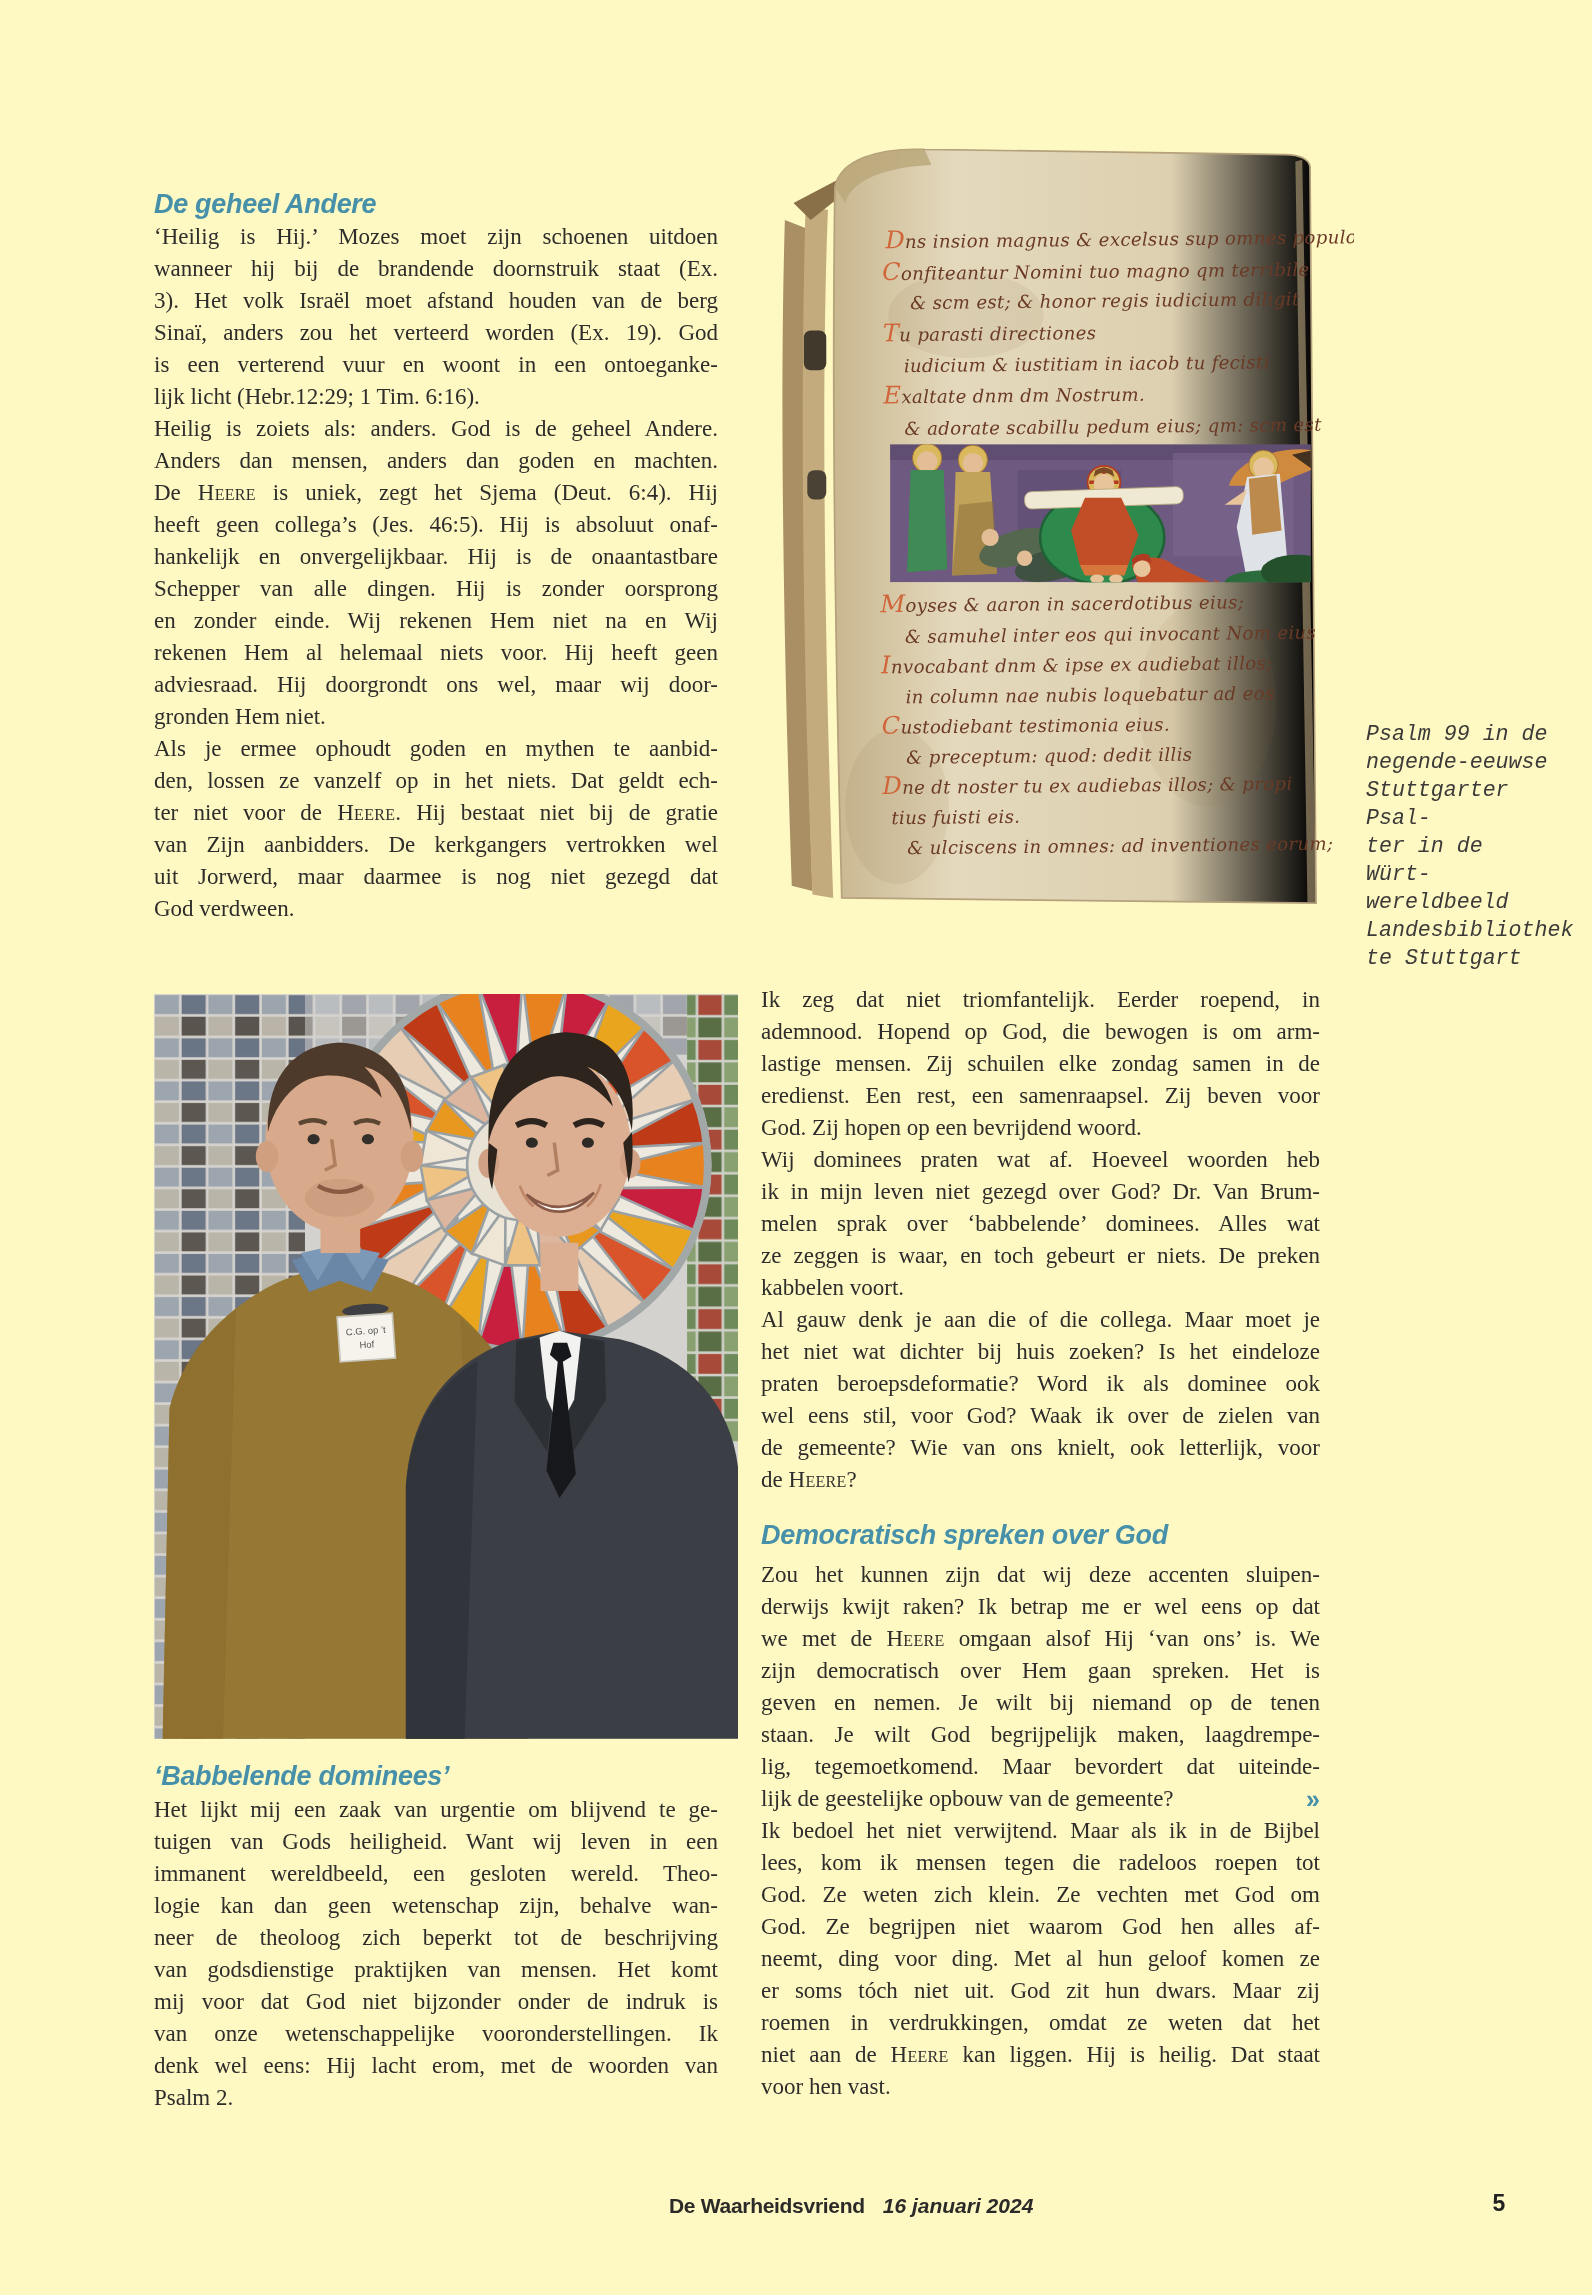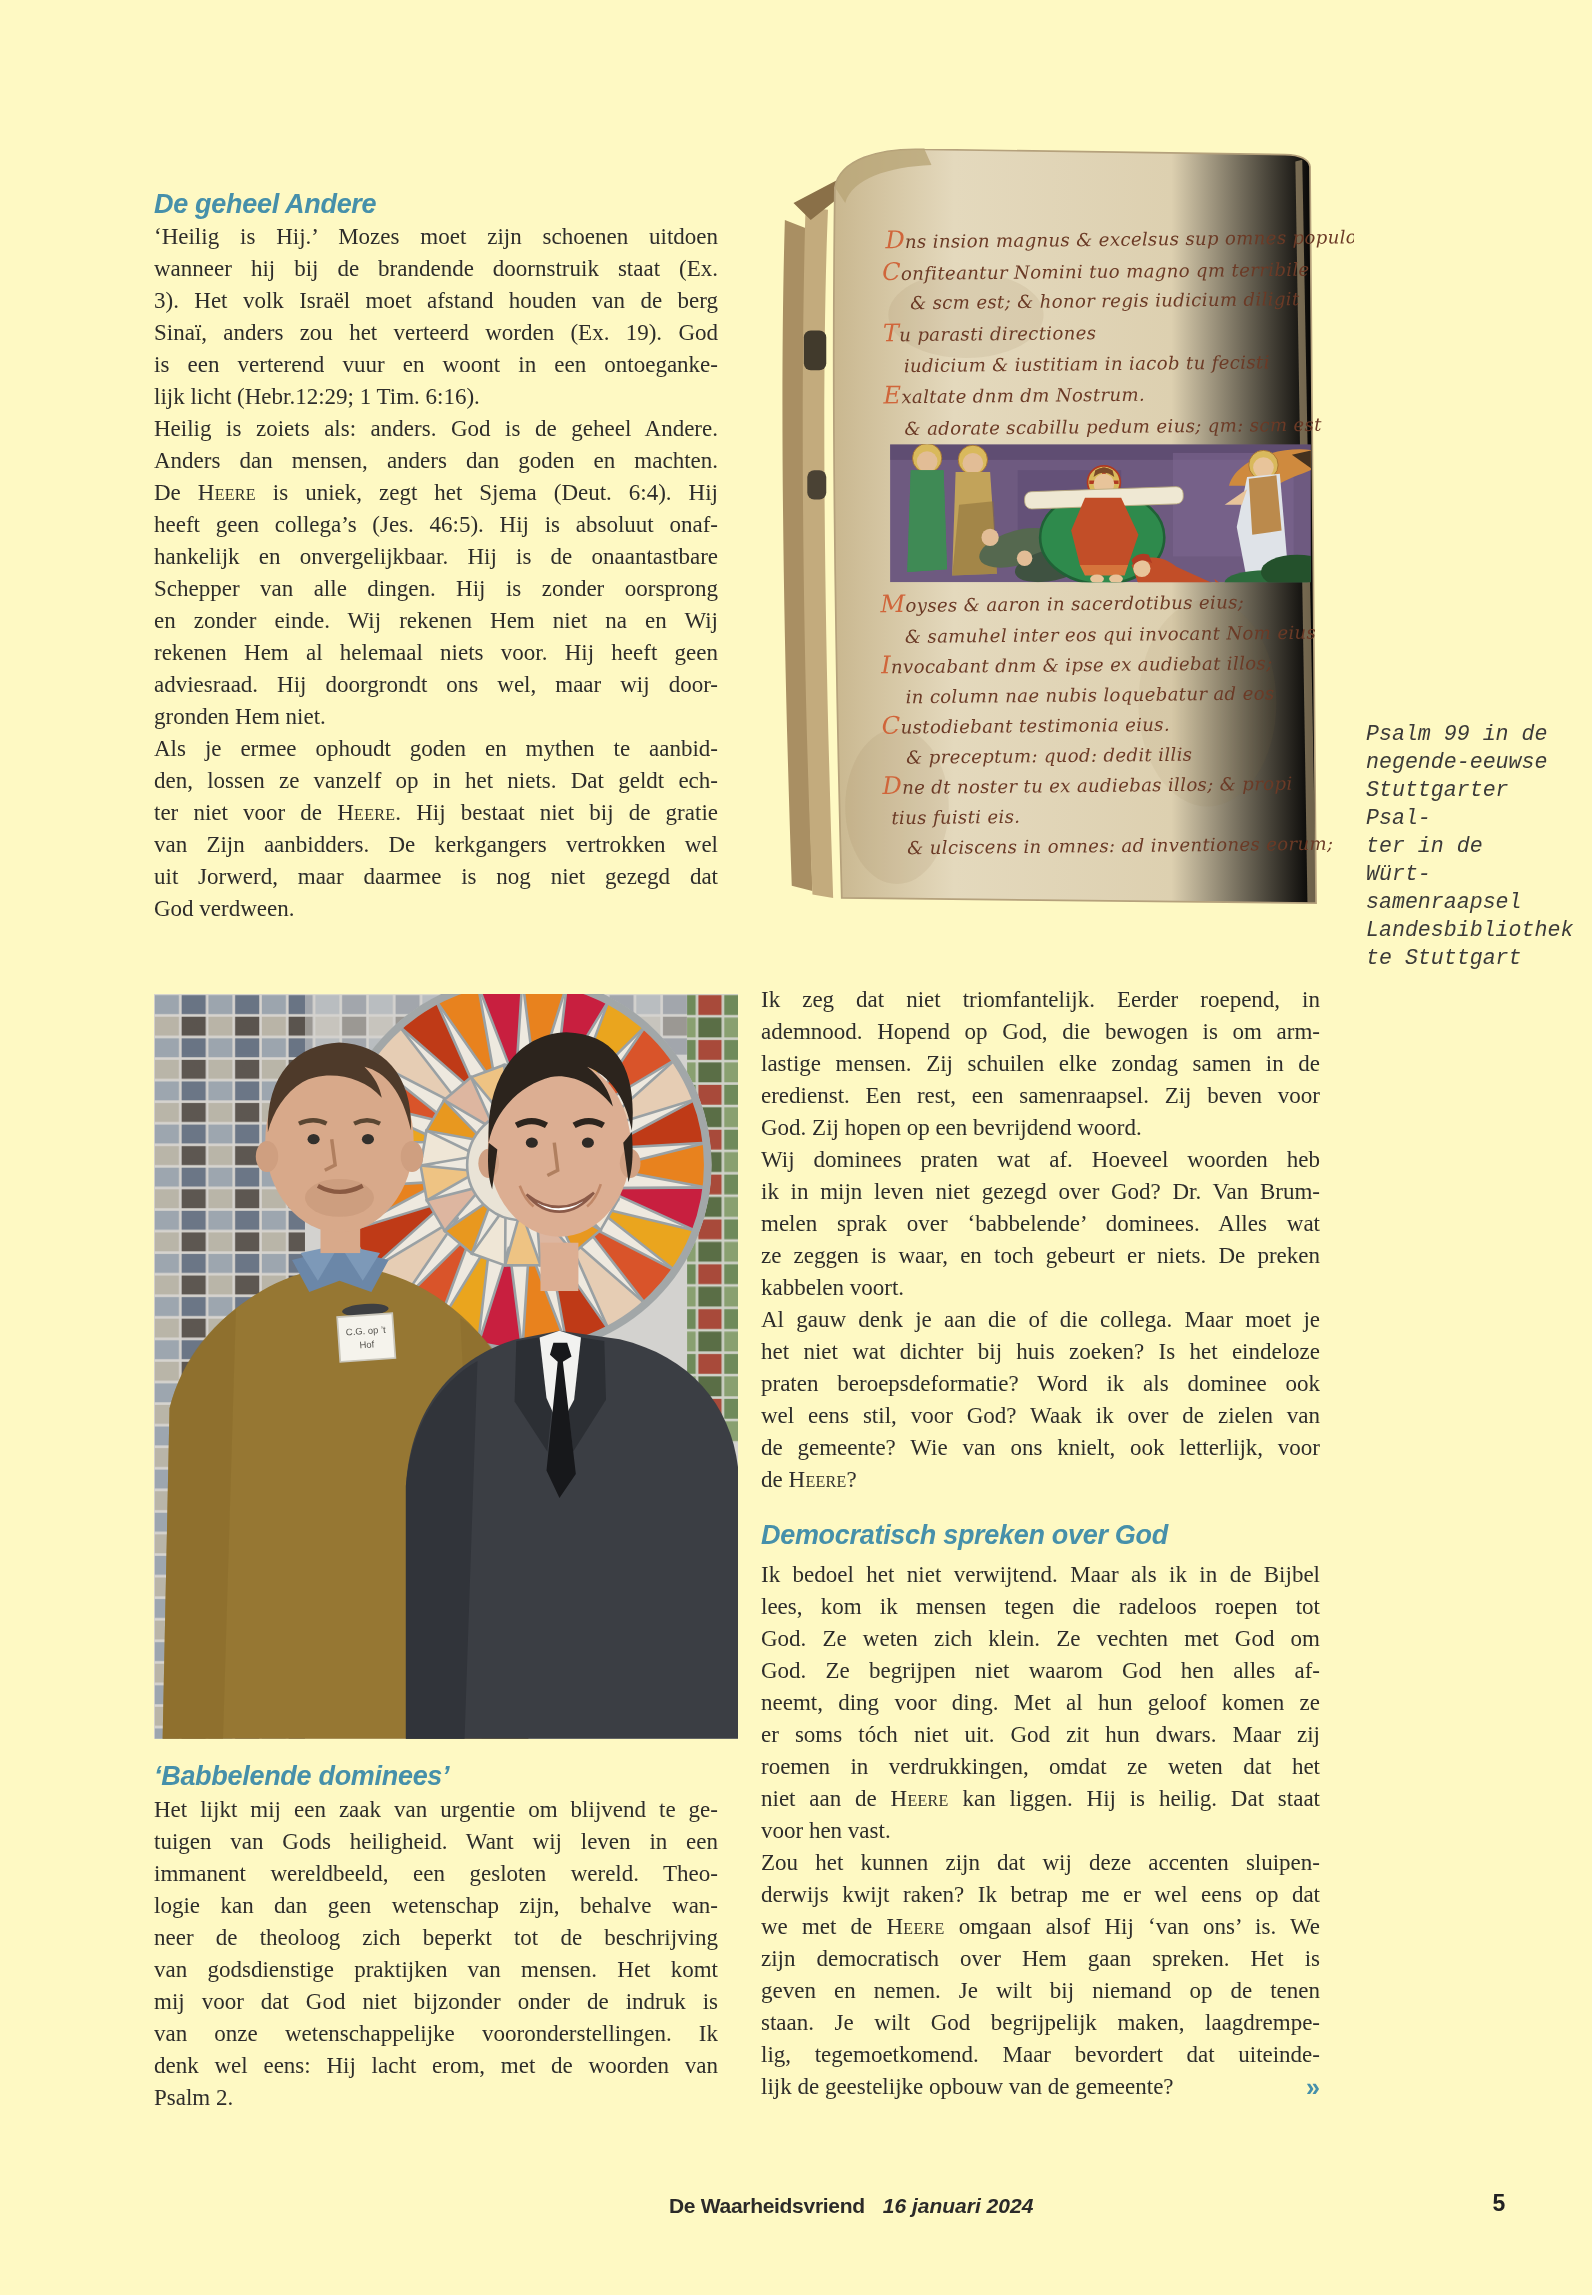--- a/index.html
+++ b/index.html
@@ -170,21 +170,21 @@
         <ellipse cx="624" cy="548" rx="42" ry="20" fill="#24512c"></ellipse>
       </g>
     </svg>
   </figure>
 
   <aside class="caption" id="caption">
       <div>Psalm 99 in de</div>
       <div>negende-eeuwse</div>
       <div>Stuttgarter Psal-</div>
       <div>ter in de Würt-</div>
-      <div>samenraapsel</div>
+      <div>wereldbeeld</div>
       <div>Landesbibliothek</div>
       <div>te Stuttgart</div>
     </aside>
 
   <figure class="photo-fig">
     <svg viewBox="0 0 677 863" xmlns="http://www.w3.org/2000/svg">
       <defs>
         <pattern id="tilesL" width="62" height="50" patternUnits="userSpaceOnUse">
           <rect width="62" height="50" fill="#d7d4cf"></rect>
           <rect x="1" y="1" width="28" height="22" fill="#9aa4ad"></rect>
@@ -343,40 +343,40 @@
       <div class="para">
         <div class="pline">Al gauw denk je aan die of die collega. Maar moet je</div>
         <div class="pline">het niet wat dichter bij huis zoeken? Is het eindeloze</div>
         <div class="pline">praten beroepsdeformatie? Word ik als dominee ook</div>
         <div class="pline">wel eens stil, voor God? Waak ik over de zielen van</div>
         <div class="pline">de gemeente? Wie van ons knielt, ook letterlijk, voor</div>
         <div class="pline last">de <span class="sc">Heere</span>?</div>
       </div>
       <div class="subhead">Democratisch spreken over God</div>
       <div class="para">
+        <div class="pline">Zou het kunnen zijn dat wij deze accenten sluipen-</div>
+        <div class="pline">derwijs kwijt raken? Ik betrap me er wel eens op dat</div>
+        <div class="pline">we met de <span class="sc">Heere</span> omgaan alsof Hij ‘van ons’ is. We</div>
+        <div class="pline">zijn democratisch over Hem gaan spreken. Het is</div>
+        <div class="pline">geven en nemen. Je wilt bij niemand op de tenen</div>
+        <div class="pline">staan. Je wilt God begrijpelijk maken, laagdrempe-</div>
+        <div class="pline">lig, tegemoetkomend. Maar bevordert dat uiteinde-</div>
+        <div class="pline last has-cont">lijk de geestelijke opbouw van de gemeente?<span class="cont">»</span></div>
+      </div>
+      <div class="para">
         <div class="pline">Ik bedoel het niet verwijtend. Maar als ik in de Bijbel</div>
         <div class="pline">lees, kom ik mensen tegen die radeloos roepen tot</div>
         <div class="pline">God. Ze weten zich klein. Ze vechten met God om</div>
         <div class="pline">God. Ze begrijpen niet waarom God hen alles af-</div>
         <div class="pline">neemt, ding voor ding. Met al hun geloof komen ze</div>
         <div class="pline">er soms tóch niet uit. God zit hun dwars. Maar zij</div>
         <div class="pline">roemen in verdrukkingen, omdat ze weten dat het</div>
         <div class="pline">niet aan de <span class="sc">Heere</span> kan liggen. Hij is heilig. Dat staat</div>
         <div class="pline last">voor hen vast.</div>
       </div>
-      <div class="para">
-        <div class="pline">Zou het kunnen zijn dat wij deze accenten sluipen-</div>
-        <div class="pline">derwijs kwijt raken? Ik betrap me er wel eens op dat</div>
-        <div class="pline">we met de <span class="sc">Heere</span> omgaan alsof Hij ‘van ons’ is. We</div>
-        <div class="pline">zijn democratisch over Hem gaan spreken. Het is</div>
-        <div class="pline">geven en nemen. Je wilt bij niemand op de tenen</div>
-        <div class="pline">staan. Je wilt God begrijpelijk maken, laagdrempe-</div>
-        <div class="pline">lig, tegemoetkomend. Maar bevordert dat uiteinde-</div>
-        <div class="pline last has-cont">lijk de geestelijke opbouw van de gemeente?<span class="cont">»</span></div>
-      </div>
     </section>
 
   <footer>
     <div class="footer-center">
       <span class="brand">De Waarheidsvriend</span><span class="date">16 januari 2024</span>
     </div>
     <div class="pagenum">5</div>
   </footer>
 
 </div>

